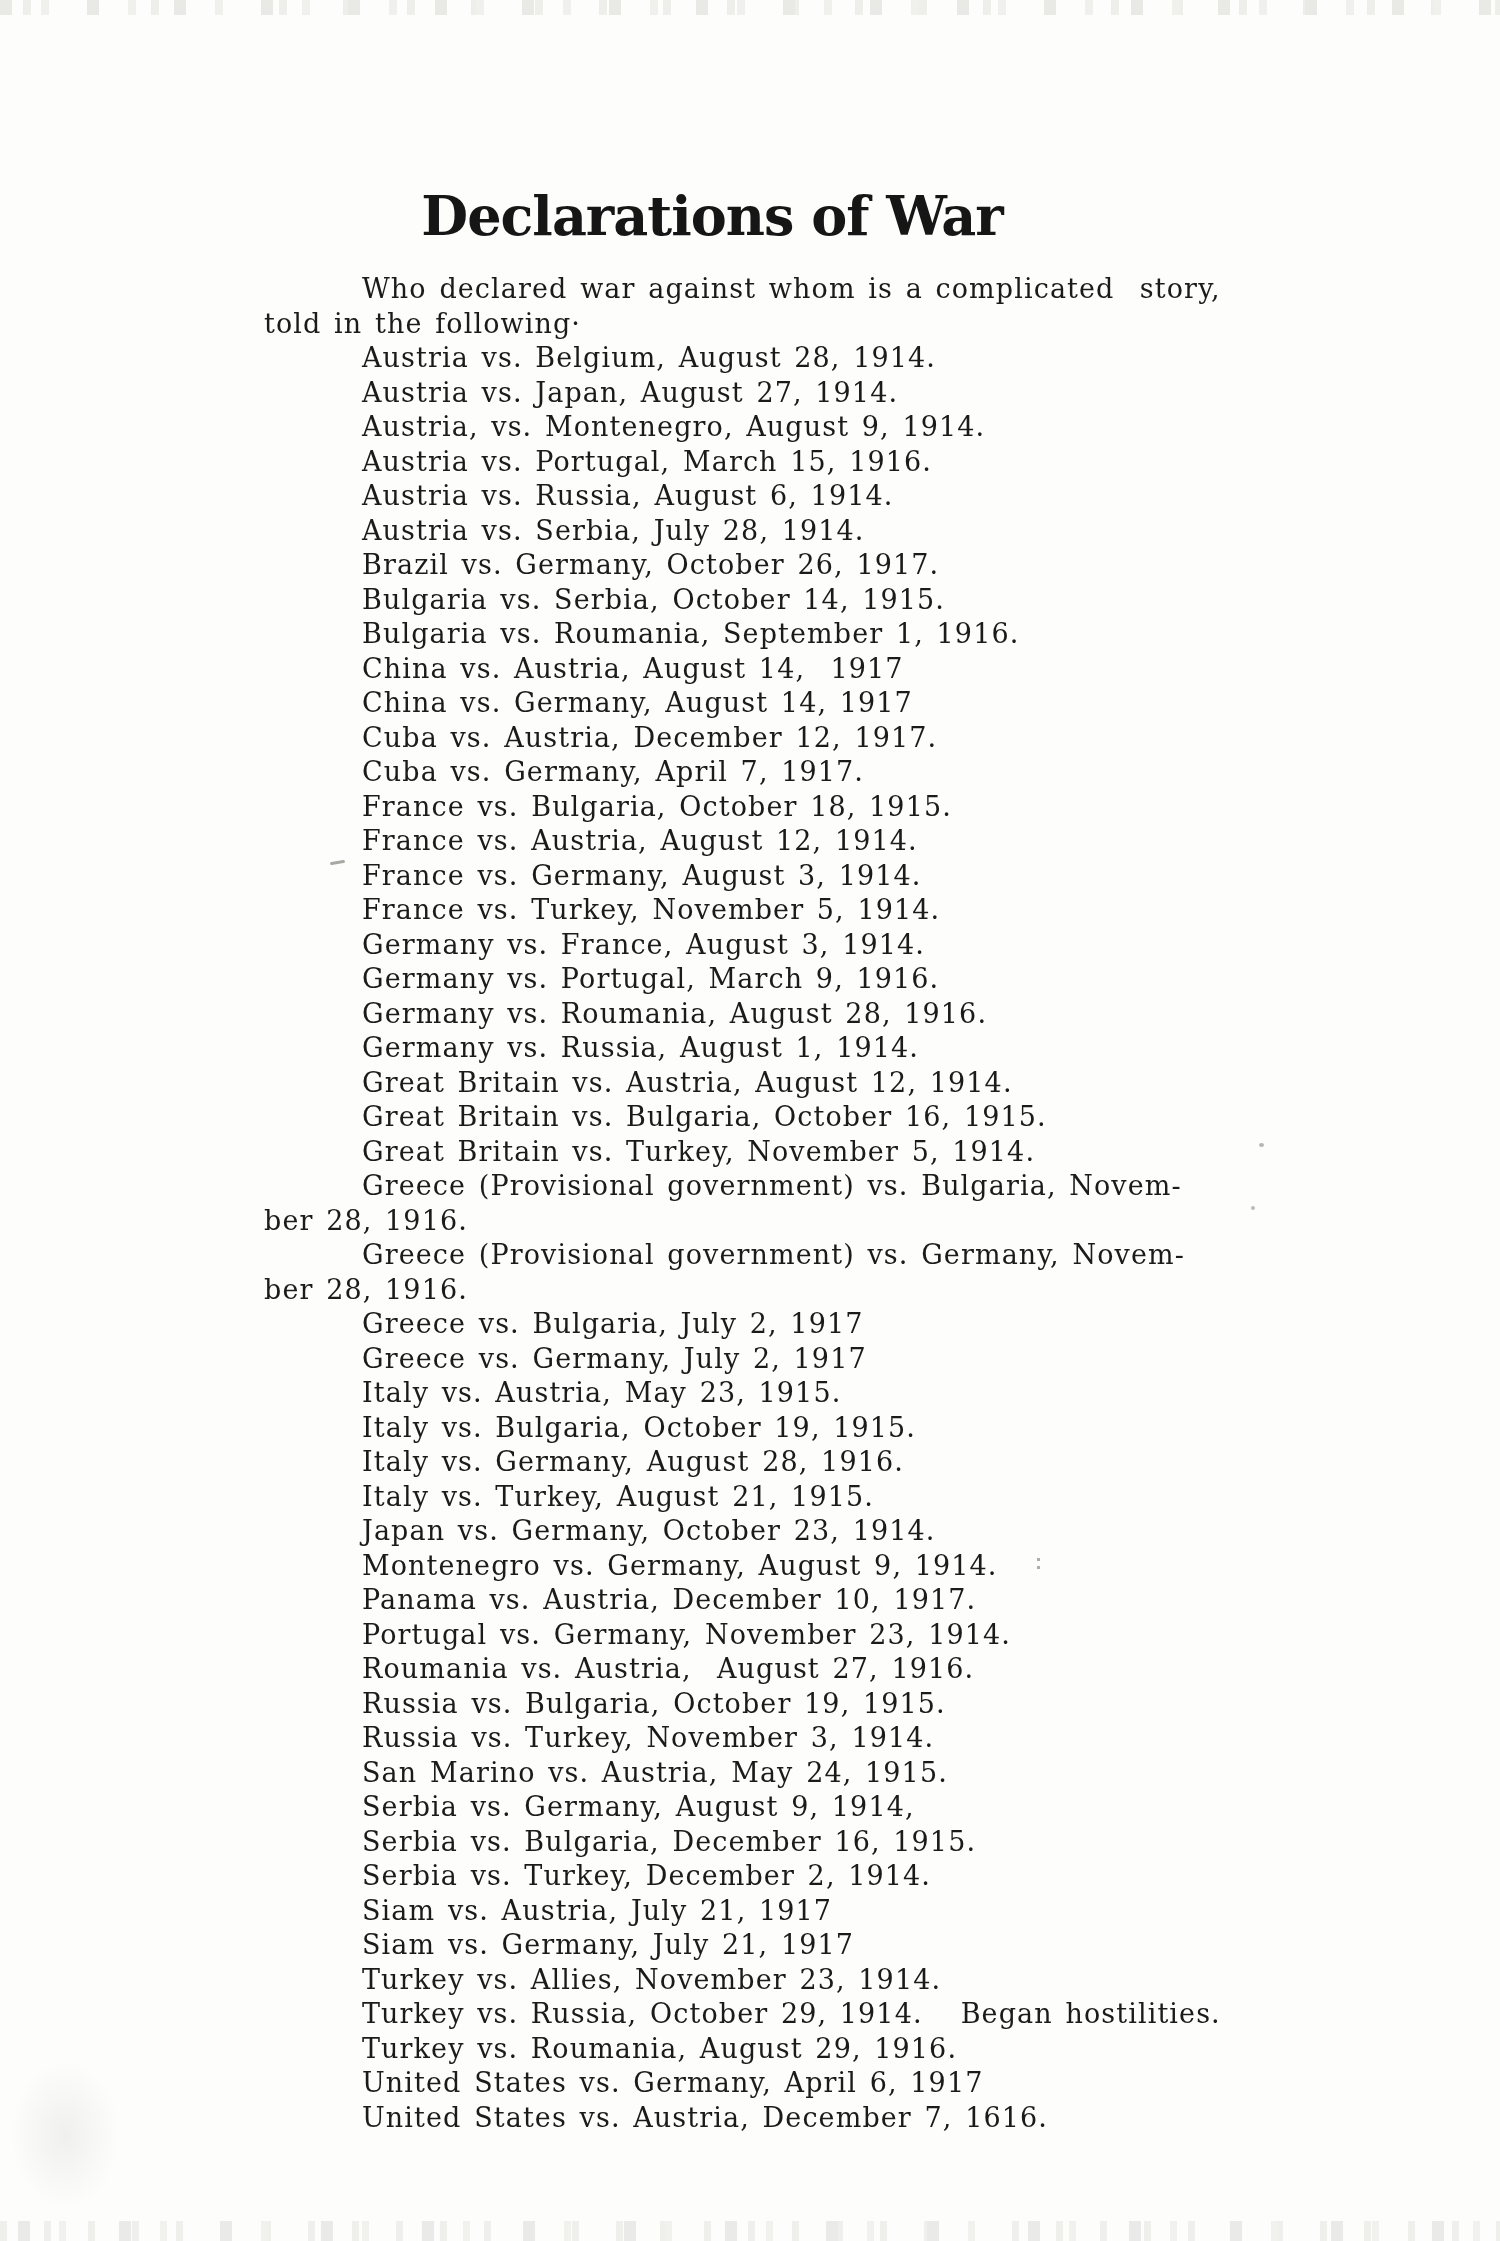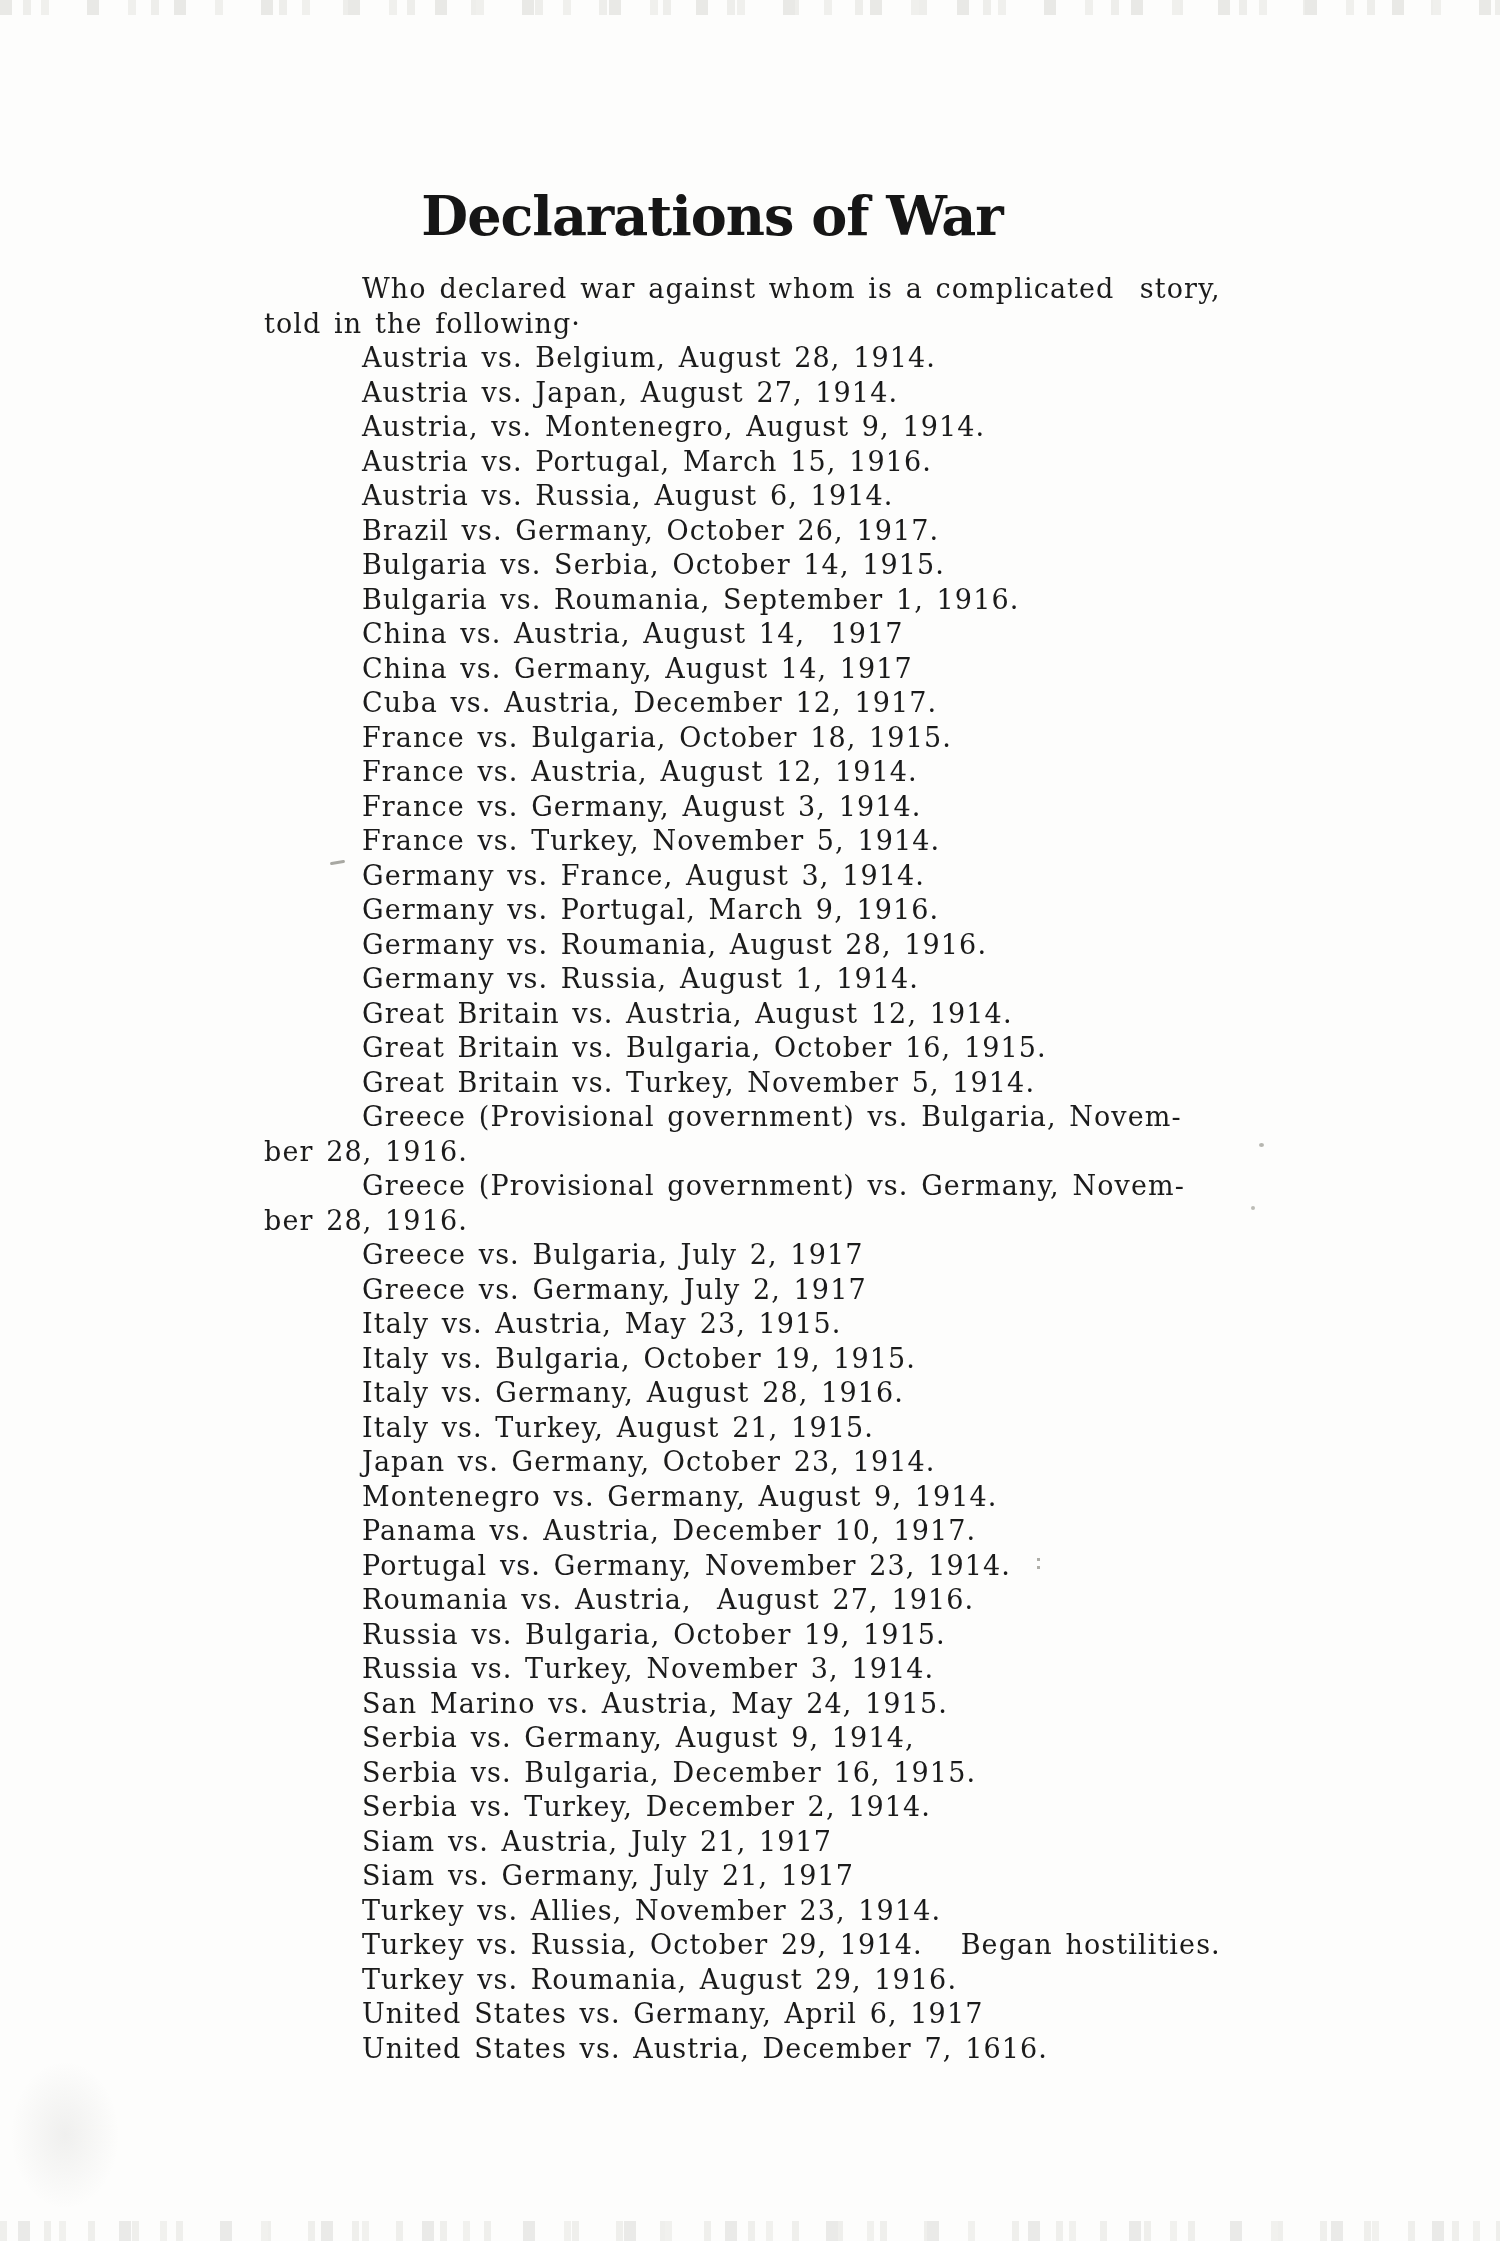--- a/index.html
+++ b/index.html
@@ -86,26 +86,28 @@
 
   <div class="content">
     <p class="indent">Who declared war against whom is a complicated&nbsp; story,</p>
     <p>told in the following·</p>
     <div id="declarations-list">
         <p class="indent">Austria vs. Belgium, August 28, 1914.</p>
         <p class="indent">Austria vs. Japan, August 27, 1914.</p>
         <p class="indent">Austria, vs. Montenegro, August 9, 1914.</p>
         <p class="indent">Austria vs. Portugal, March 15, 1916.</p>
         <p class="indent">Austria vs. Russia, August 6, 1914.</p>
+        <p class="indent">Austria vs. Serbia, July 28, 1914.</p>
         <p class="indent">Brazil vs. Germany, October 26, 1917.</p>
         <p class="indent">Bulgaria vs. Serbia, October 14, 1915.</p>
         <p class="indent">Bulgaria vs. Roumania, September 1, 1916.</p>
         <p class="indent">China vs. Austria, August 14,&nbsp; 1917</p>
         <p class="indent">China vs. Germany, August 14, 1917</p>
         <p class="indent">Cuba vs. Austria, December 12, 1917.</p>
+        <p class="indent">Cuba vs. Germany, April 7, 1917.</p>
         <p class="indent">France vs. Bulgaria, October 18, 1915.</p>
         <p class="indent">France vs. Austria, August 12, 1914.</p>
         <p class="indent">France vs. Germany, August 3, 1914.</p>
         <p class="indent">France vs. Turkey, November 5, 1914.</p>
         <p class="indent">Germany vs. France, August 3, 1914.</p>
         <p class="indent">Germany vs. Portugal, March 9, 1916.</p>
         <p class="indent">Germany vs. Roumania, August 28, 1916.</p>
         <p class="indent">Germany vs. Russia, August 1, 1914.</p>
         <p class="indent">Great Britain vs. Austria, August 12, 1914.</p>
         <p class="indent">Great Britain vs. Bulgaria, October 16, 1915.</p>

